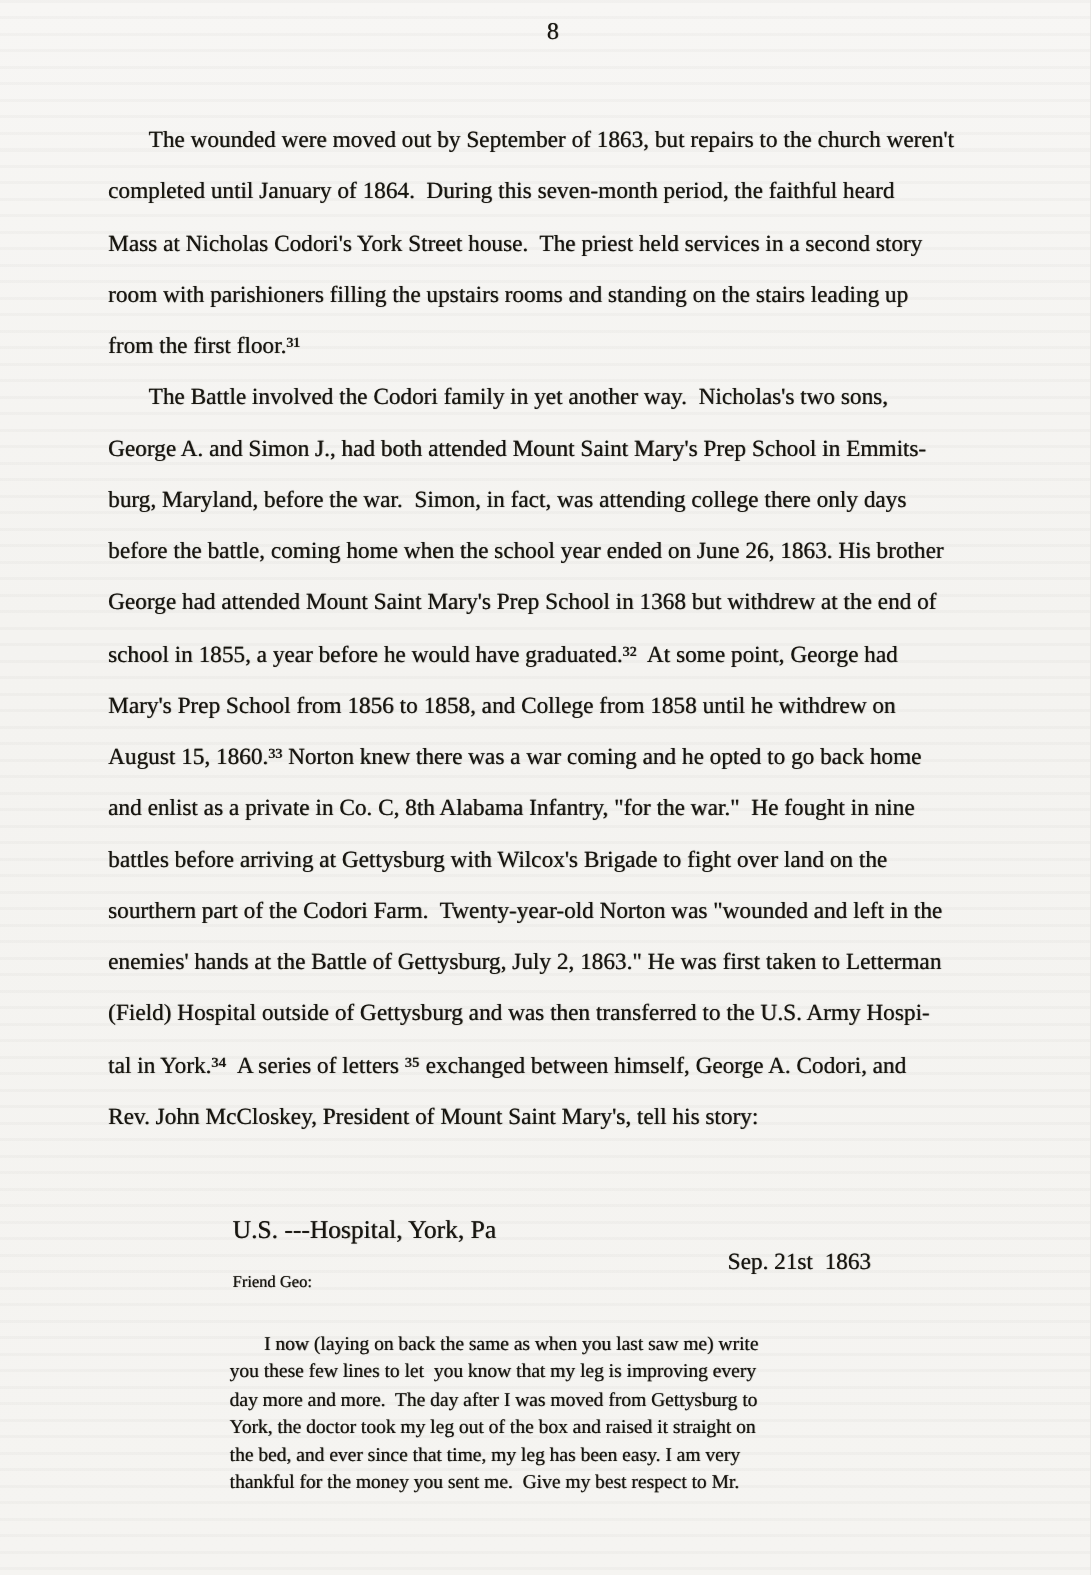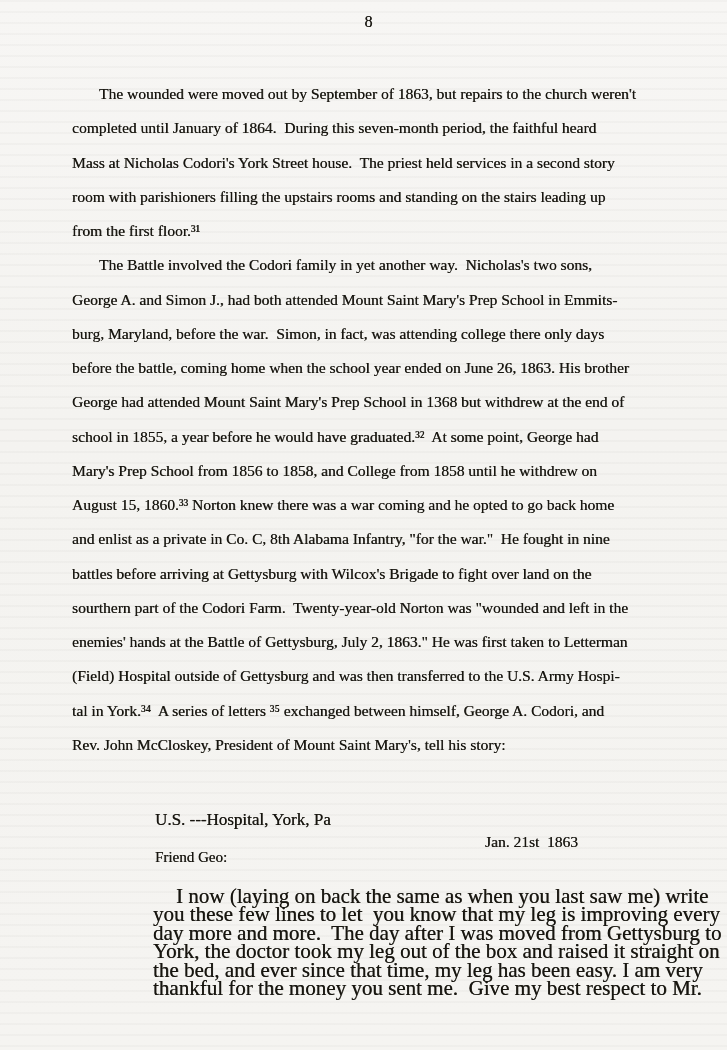--- a/index.html
+++ b/index.html
@@ -63,29 +63,29 @@
     position: absolute;
     left: 485px;
     top: 833px;
     font-size: 15.5px;
     white-space: pre;
   }
   .letter-salutation {
     position: absolute;
     left: 155px;
     top: 849px;
-    font-size: 15px;
+    font-size: 11px;
     white-space: pre;
   }
   .letter-body {
     position: absolute;
     left: 153px;
     top: 887px;
     width: 460px;
-    font-size: 21px;
+    font-size: 13px;
     line-height: 18.4px;
   }
   .letter-body .line {
     white-space: pre;
   }
   .letter-body .line:first-child {
     text-indent: 23px;
   }
 </style>
 </head>
@@ -117,21 +117,21 @@
         <div class="line">sourthern part of the Codori Farm.  Twenty-year-old Norton was "wounded and left in the</div>
         <div class="line">enemies' hands at the Battle of Gettysburg, July 2, 1863." He was first taken to Letterman</div>
         <div class="line">(Field) Hospital outside of Gettysburg and was then transferred to the U.S. Army Hospi-</div>
         <div class="line">tal in York.³⁴  A series of letters ³⁵ exchanged between himself, George A. Codori, and</div>
         <div class="line">Rev. John McCloskey, President of Mount Saint Mary's, tell his story:</div>
       </div>
   </div>
 
   <div class="letter-address txt">U.S. ---Hospital, York, Pa</div>
 
-  <div class="letter-date txt">Jan. 21st  1863</div>
+  <div class="letter-date txt">Sep. 21st  1863</div>
 
   <div class="letter-salutation txt">Friend Geo:</div>
 
   <div class="letter-body">
       <div class="line">I now (laying on back the same as when you last saw me) write</div>
       <div class="line">you these few lines to let  you know that my leg is improving every</div>
       <div class="line">day more and more.  The day after I was moved from Gettysburg to</div>
       <div class="line">York, the doctor took my leg out of the box and raised it straight on</div>
       <div class="line">the bed, and ever since that time, my leg has been easy. I am very</div>
       <div class="line">thankful for the money you sent me.  Give my best respect to Mr.</div>

